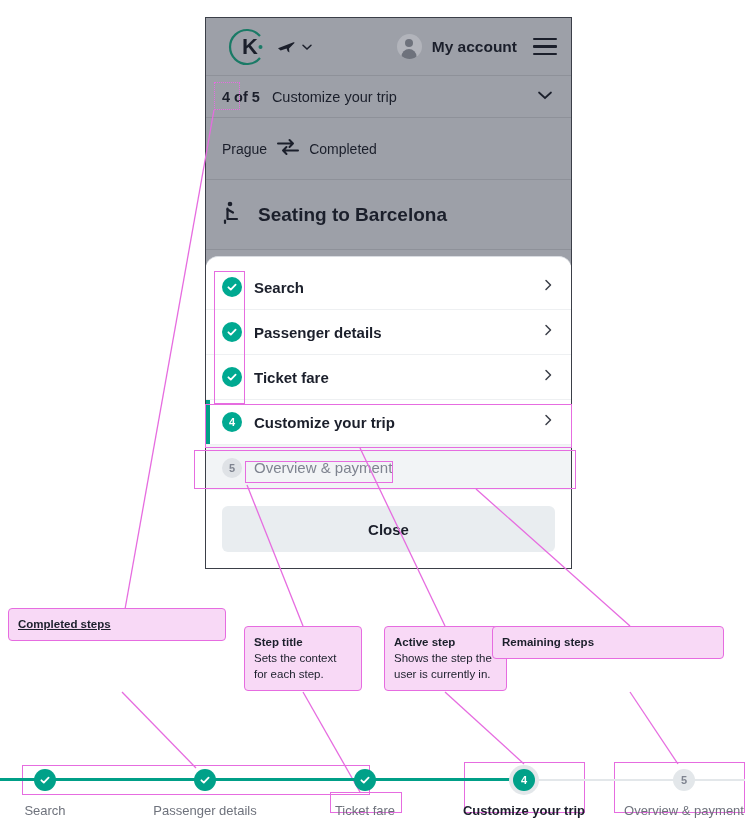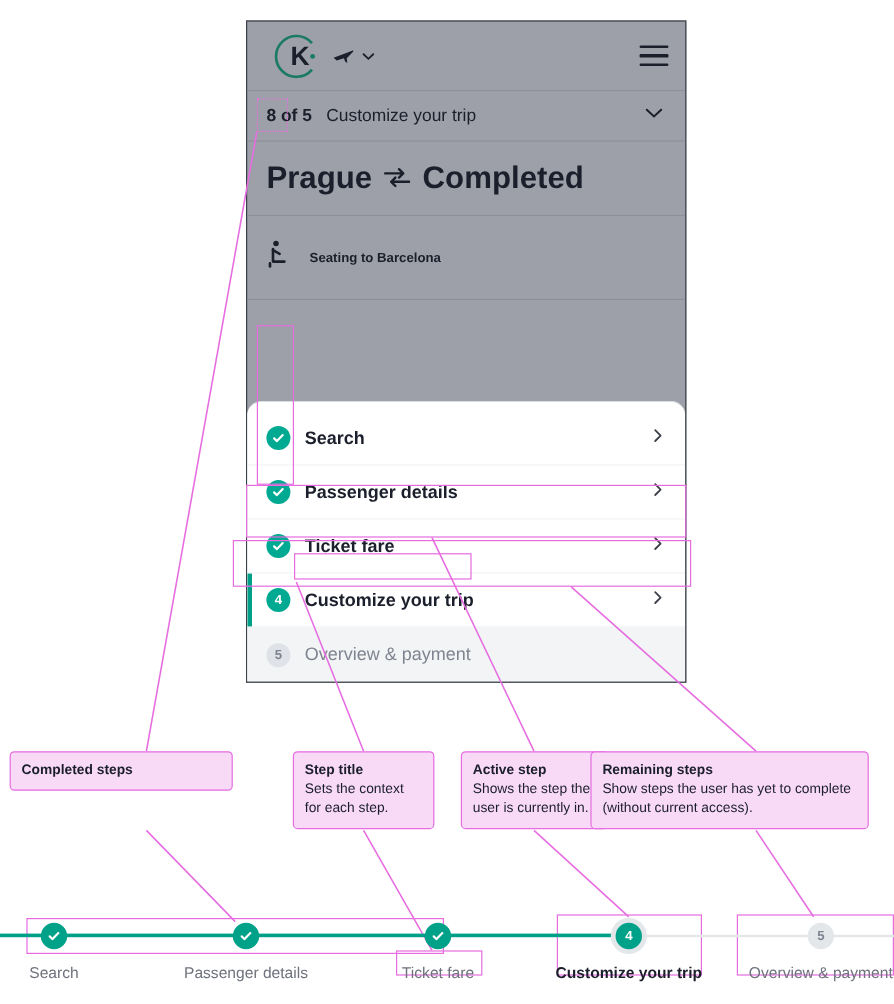--- a/index.html
+++ b/index.html
@@ -61,29 +61,29 @@
   }
   .step-count { font-size: 14.5px; font-weight: 700; }
   .step-name { font-size: 14.5px; margin-left: 12px; }
   .chev-down-big { margin-left: auto; }
 
   .phone-route {
     height: 62px; display: flex; align-items: center; padding: 0 16px;
     border-bottom: 1px solid #8e9199;
   }
   .route-text {
-    font-size: 26px; font-weight: 700; color: #1b1f2b;
+    font-size: 14px; font-weight: 400; color: #1b1f2b;
     display: flex; align-items: center; gap: 10px;
   }
 
   .phone-seating {
     height: 70px; display: flex; align-items: center; padding: 0 16px;
     gap: 14px; border-bottom: 1px solid #8e9199;
   }
-  .seat-label { font-size: 11px; font-weight: 700; color: #1b1f2b; }
+  .seat-label { font-size: 19px; font-weight: 700; color: #1b1f2b; }
 
   
   .sheet {
     position: absolute; left: 0; right: 0; bottom: 0;
     background: #ffffff;
     border-radius: 12px 12px 0 0;
     border-top: 1px solid #d9dce1;
     overflow: hidden;
   }
   .sheet-list { padding-top: 4px; }
@@ -209,29 +209,33 @@
             <path d="M2 11.2 L17.5 5.2 C18.3 4.9 18.8 5.6 18.2 6.2 L13 11.5 L13.4 15.5 L11.6 14.2 L10.6 11.6 L4.6 13.4 Z" fill="#1b1f2b"></path>
           </svg>
         </span>
         <span class="chev-sm">
           <svg width="12" height="12" viewBox="0 0 12 12">
             <path d="M2 4.2 L6 8 L10 4.2" fill="none" stroke="#1b1f2b" stroke-width="1.5" stroke-linecap="round"></path>
           </svg>
         </span>
       </div>
       <div class="spacer"></div>
+      <div class="account">
+        <span class="avatar"></span>
+        <span class="account-label">My account</span>
+      </div>
       <div class="burger">
         <i></i>
           <i></i>
           <i></i>
       </div>
     </div>
 
     <div class="phone-subbar">
-      <span class="step-count">8 of 5</span>
+      <span class="step-count">4 of 5</span>
       <span class="step-name">Customize your trip</span>
       <span class="chev-down-big">
         <svg width="20" height="20" viewBox="0 0 20 20">
           <path d="M4 7.5 L10 13 L16 7.5" fill="none" stroke="#1b1f2b" stroke-width="1.7" stroke-linecap="round"></path>
         </svg>
       </span>
     </div>
 
     <div class="phone-route">
       <div class="route-text">
@@ -312,20 +316,23 @@
               </svg>
           </span>
         </div>
 
         <div class="sheet-row disabled">
           <span class="badge-num muted">5</span>
           <span class="row-label">Overview &amp; payment</span>
         </div>
 
       </div>
+      <div class="sheet-footer">
+        <button class="close-btn">Close</button>
+      </div>
     </div>
   </div>
 
   <div class="hl dotted" style="left:214px; top:82px; width:26px; height:28px;"></div>
 
   <div class="hl" style="left:214px; top:271px; width:31px; height:133px;"></div>
 
   <div class="hl" style="left:205px; top:404px; width:367px; height:44px;"></div>
 
   <div class="hl" style="left:194px; top:450px; width:382px; height:39px;"></div>
@@ -352,37 +359,36 @@
 
     <line x1="445" y1="626" x2="360" y2="448" stroke="#e66ce0" stroke-width="1.3"></line>
 
     <line x1="445" y1="692" x2="524" y2="764" stroke="#e66ce0" stroke-width="1.3"></line>
 
     <line x1="630" y1="626" x2="476" y2="489" stroke="#e66ce0" stroke-width="1.3"></line>
 
     <line x1="630" y1="692" x2="678" y2="764" stroke="#e66ce0" stroke-width="1.3"></line>
   </svg>
 
-  <div class="callout" style="left:8px; top:626px; width:186px;">
+  <div class="callout" style="left:8px; top:608px; width:218px;text-decoration:underline;">
     <div class="ca-title">Completed steps</div>
   </div>
 
   <div class="callout" style="left:244px; top:626px; width:118px;">
     <div class="ca-title">Step title</div>
     <div class="ca-body">Sets the context for each step.</div>
   </div>
 
   <div class="callout" style="left:384px; top:626px; width:123px;">
     <div class="ca-title">Active step</div>
     <div class="ca-body">Shows the step the user is currently in.</div>
   </div>
 
   <div class="callout" style="left:492px; top:626px; width:232px;">
     <div class="ca-title">Remaining steps</div>
-    <div class="ca-body">Show steps the user has yet to complete (without current access).</div>
   </div>
 
   <div class="stepper">
     <div class="track"></div>
     <div class="track-done" style="width:524px;"></div>
 
     <div class="st" style="left:45px;">
       <span class="dot-check">
         <svg width="12" height="12" viewBox="0 0 12 12">
             <path d="M2.4 6.3 L4.8 8.6 L9.6 3.6" fill="none" stroke="#fff" stroke-width="1.8" stroke-linecap="round" stroke-linejoin="round"></path>

